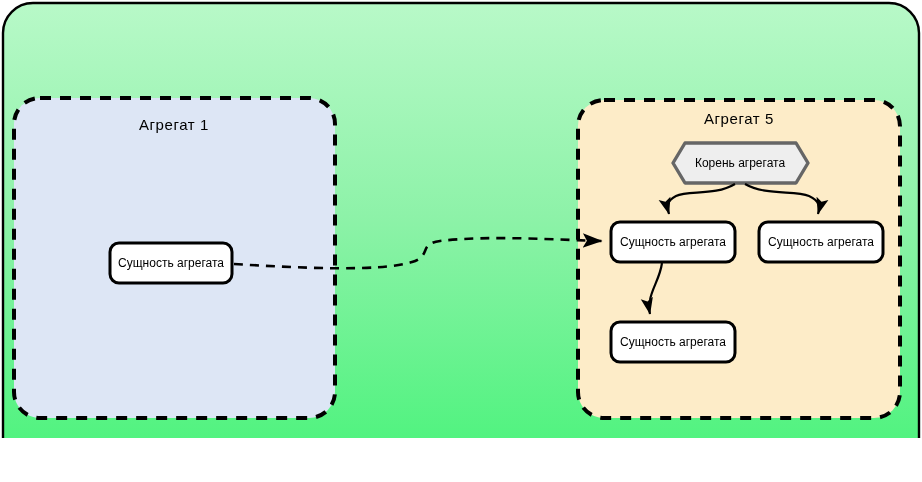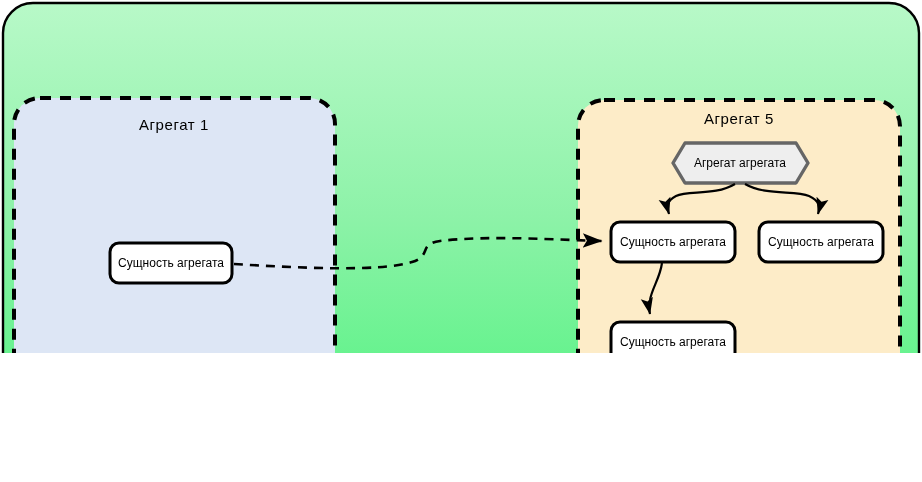--- a/index.html
+++ b/index.html
@@ -6,21 +6,21 @@
     margin: 0;
     padding: 0;
     background: #ffffff;
   }
   body {
     font-family: "Liberation Sans", sans-serif;
   }
   #canvas {
     position: relative;
     width: 922px;
-    height: 353px;
+    height: 438px;
     overflow: hidden;
     background: #ffffff;
   }
   #canvas svg.layer {
     position: absolute;
     left: 0;
     top: 0;
     width: 922px;
     height: 482px;
   }
@@ -84,21 +84,21 @@
     <rect x="759" y="222" width="124" height="40" rx="9" ry="9" fill="#ffffff" stroke="#000000" stroke-width="3"></rect>
     <rect x="611" y="322" width="124" height="40" rx="9" ry="9" fill="#ffffff" stroke="#000000" stroke-width="3"></rect>
   </svg>
 
   <div class="lbl grp-title center" style="left:174px; top:124px;">Агрегат  1</div>
 
   <div class="lbl grp-title center" style="left:739px; top:118px;">Агрегат  5</div>
 
   <div class="lbl node-label center" style="left:171px; top:263px;">Сущность агрегата</div>
 
-  <div class="lbl root-label center" style="left:740px; top:163px;">Агрегат агрегата</div>
+  <div class="lbl root-label center" style="left:740px; top:163px;">Корень агрегата</div>
 
   <div class="lbl node-label center" style="left:673px; top:242px;">Сущность агрегата</div>
 
   <div class="lbl node-label center" style="left:821px; top:242px;">Сущность агрегата</div>
 
   <div class="lbl node-label center" style="left:673px; top:342px;">Сущность агрегата</div>
 
 </div>
 
 </body></html>

